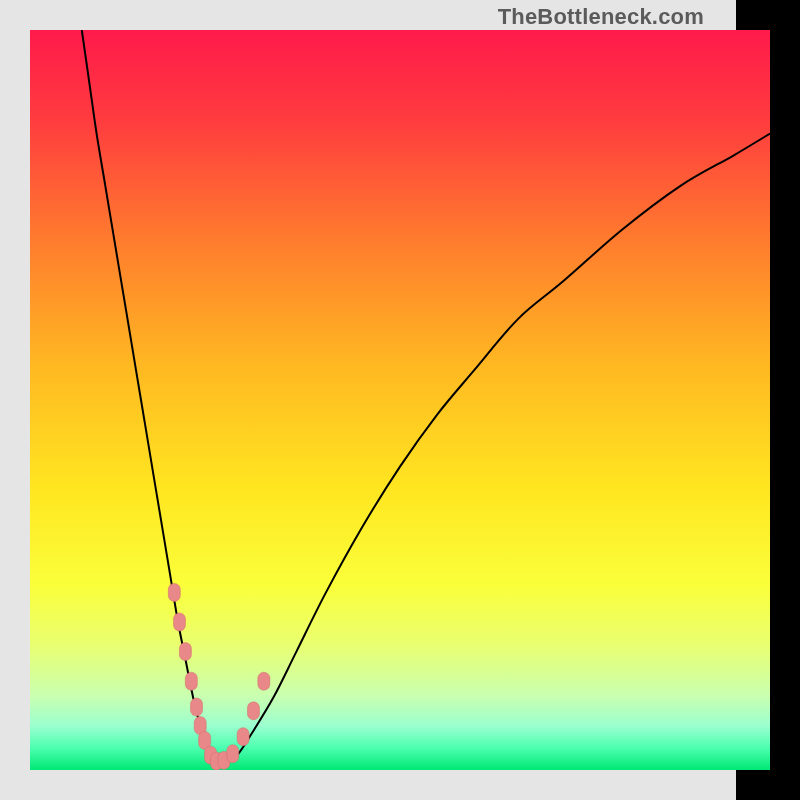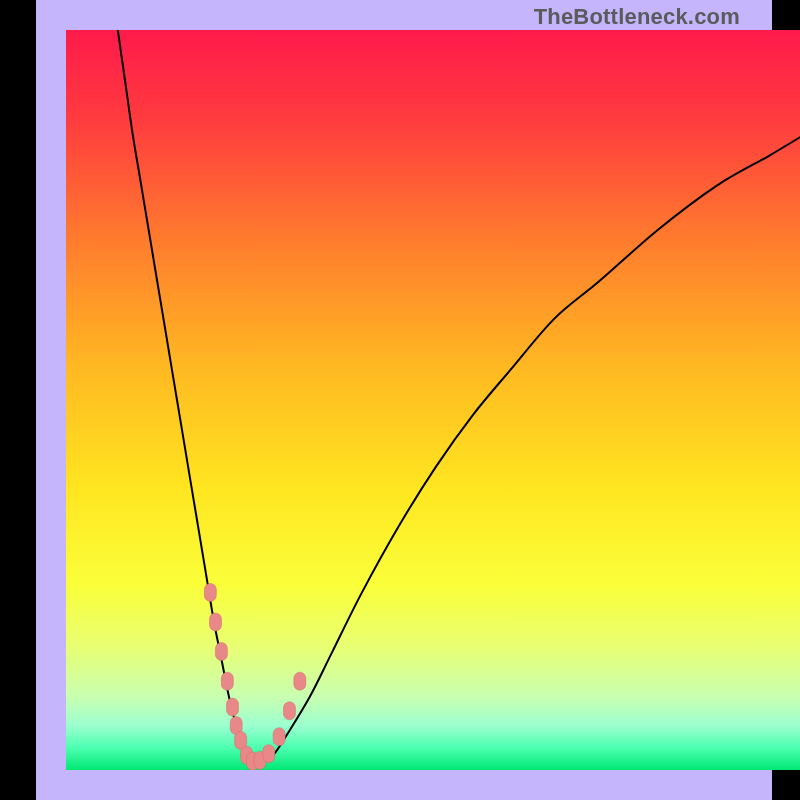--- a/index.html
+++ b/index.html
@@ -7,22 +7,21 @@
     padding: 0;
     width: 800px;
     height: 800px;
     background: #000;
     overflow: hidden;
   }
   .frame {
     position: relative;
     width: 736px;
     height: 800px;
-    background: #c4b5fd;
-    margin-left: 36px;
+    background: #e5e5e5;
   }
   .plot-area {
     position: absolute;
     left: 30px;
     top: 30px;
     width: 740px;
     height: 740px;
     overflow: hidden;
   }
   .gradient-bg {

